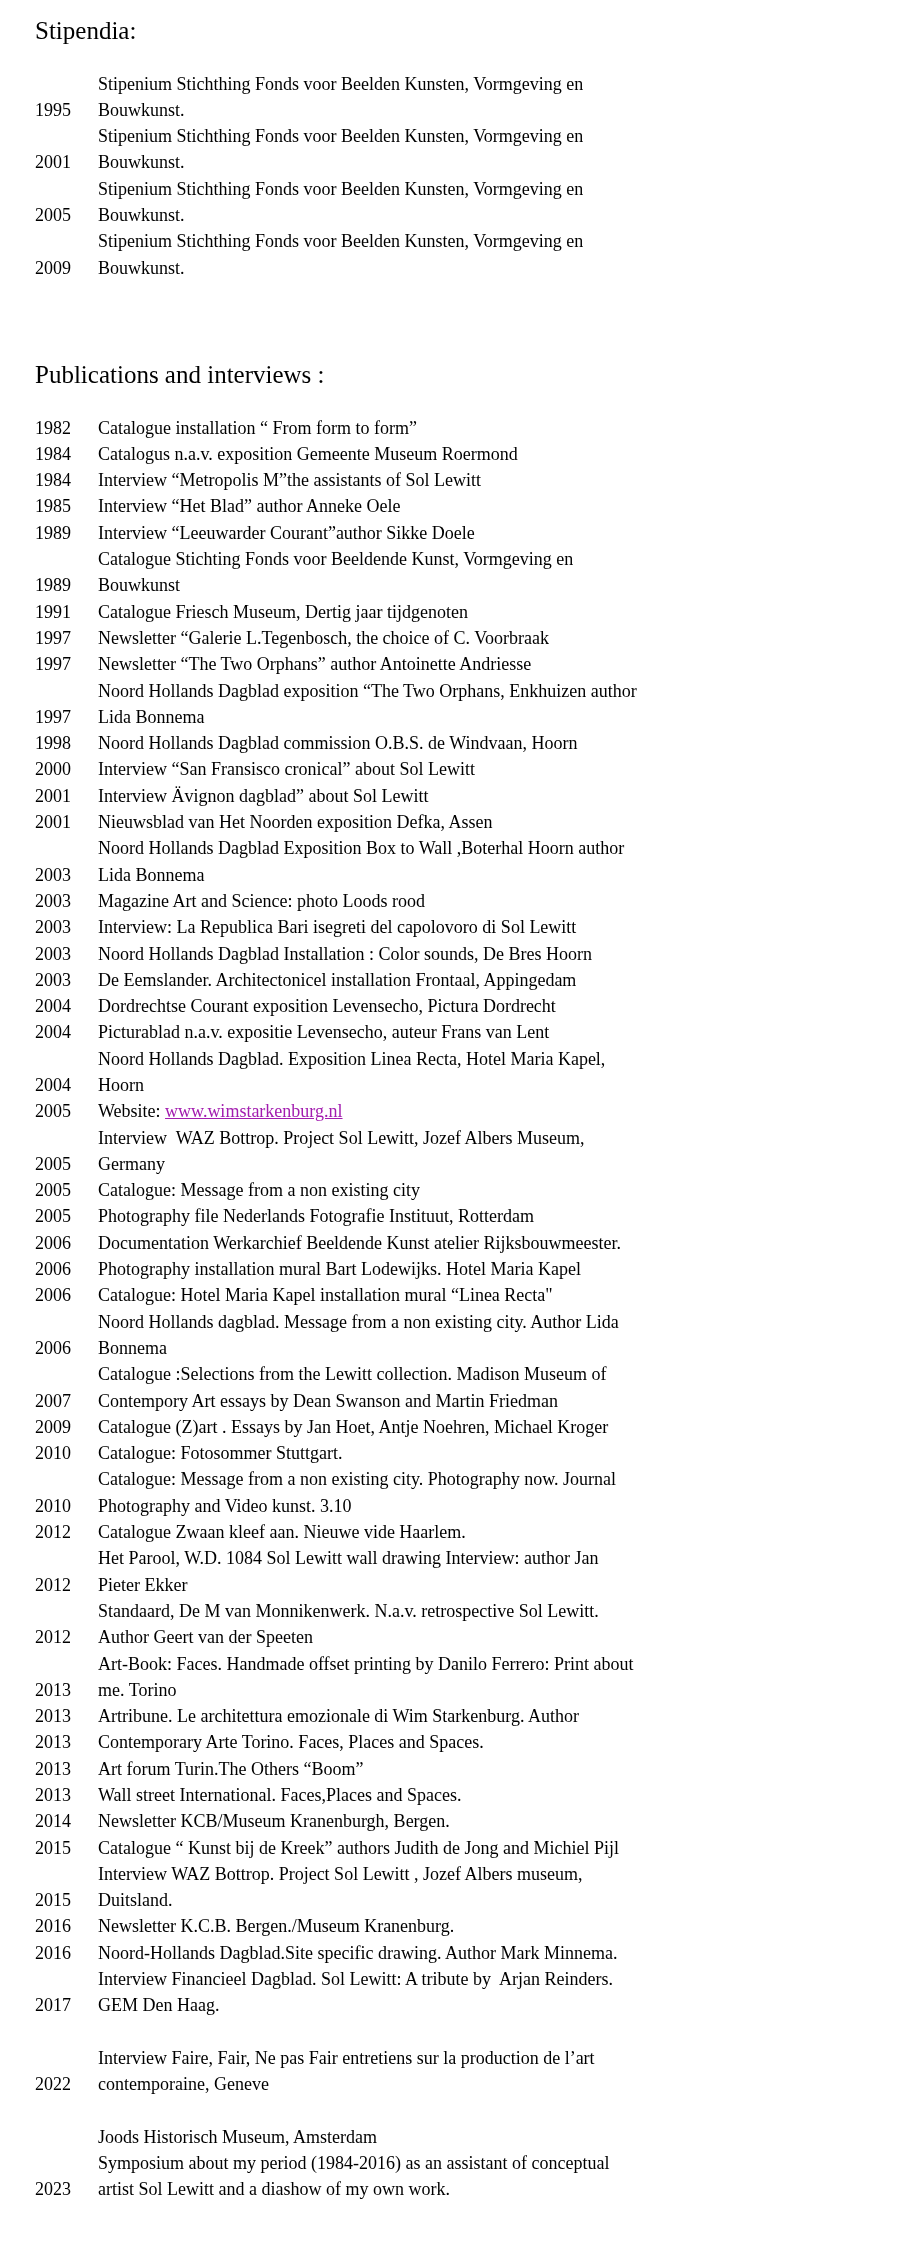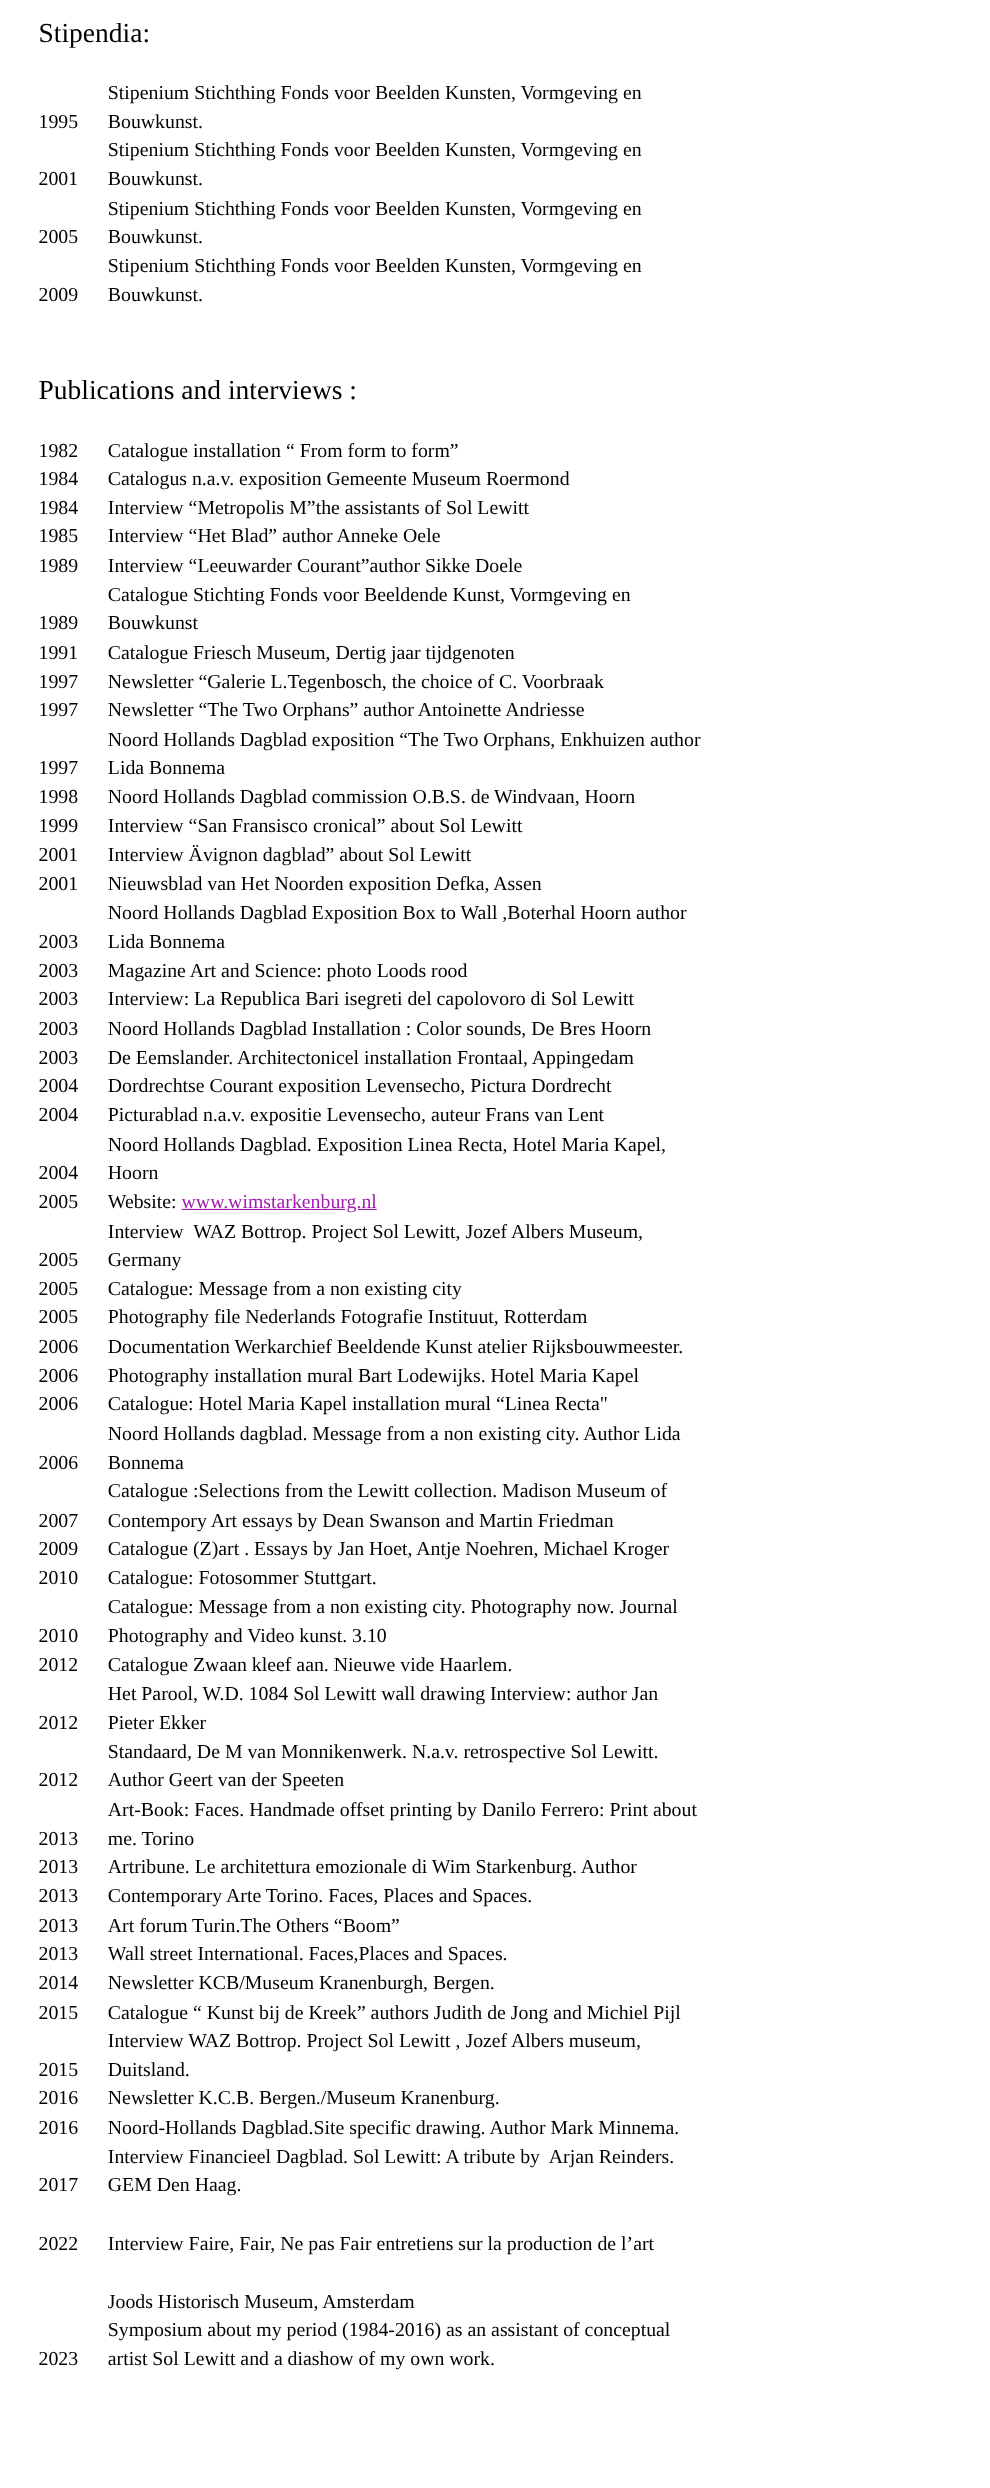--- a/index.html
+++ b/index.html
@@ -21,21 +21,21 @@
     padding: 18px 40px 30px 35px;
   }
   .heading {
     font-size: 25px;
     font-weight: normal;
     margin: 0 0 26.3px 0;
     line-height: 26.3px;
     white-space: pre;
   }
   section + section .heading {
-    margin-top: 62px;
+    margin-top: 81px;
   }
   .list { }
   .row {
     display: flex;
     align-items: flex-end;
   }
   .row.gap {
     margin-top: 26.3px;
   }
   .year {
@@ -119,21 +119,21 @@
         </div>
         <div class="row">
           <span class="year">1997</span>
           <div class="text"><div class="line">Noord Hollands Dagblad exposition “The Two Orphans, Enkhuizen author</div><div class="line">Lida Bonnema</div></div>
         </div>
         <div class="row">
           <span class="year">1998</span>
           <div class="text"><div class="line">Noord Hollands Dagblad commission O.B.S. de Windvaan, Hoorn</div></div>
         </div>
         <div class="row">
-          <span class="year">1999</span>
+          <span class="year">2000</span>
           <div class="text"><div class="line">Interview “San Fransisco cronical” about Sol Lewitt</div></div>
         </div>
         <div class="row">
           <span class="year">2001</span>
           <div class="text"><div class="line">Interview Ävignon dagblad” about Sol Lewitt</div></div>
         </div>
         <div class="row">
           <span class="year">2001</span>
           <div class="text"><div class="line">Nieuwsblad van Het Noorden exposition Defka, Assen</div></div>
         </div>
@@ -268,21 +268,21 @@
         <div class="row">
           <span class="year">2016</span>
           <div class="text"><div class="line">Noord-Hollands Dagblad.Site specific drawing. Author Mark Minnema.</div></div>
         </div>
         <div class="row">
           <span class="year">2017</span>
           <div class="text"><div class="line">Interview Financieel Dagblad. Sol Lewitt: A tribute by  Arjan Reinders.</div><div class="line">GEM Den Haag.</div></div>
         </div>
         <div class="row gap">
           <span class="year">2022</span>
-          <div class="text"><div class="line">Interview Faire, Fair, Ne pas Fair entretiens sur la production de l’art</div></div>
+          <div class="text"><div class="line">Interview Faire, Fair, Ne pas Fair entretiens sur la production de l’art</div><div class="line">contemporaine, Geneve</div></div>
         </div>
         <div class="row gap">
           <span class="year">2023</span>
           <div class="text"><div class="line">Joods Historisch Museum, Amsterdam</div><div class="line">Symposium about my period (1984-2016) as an assistant of conceptual</div><div class="line">artist Sol Lewitt and a diashow of my own work.</div></div>
         </div>
       </div>
     </section>
   </main>
 
 </body></html>

